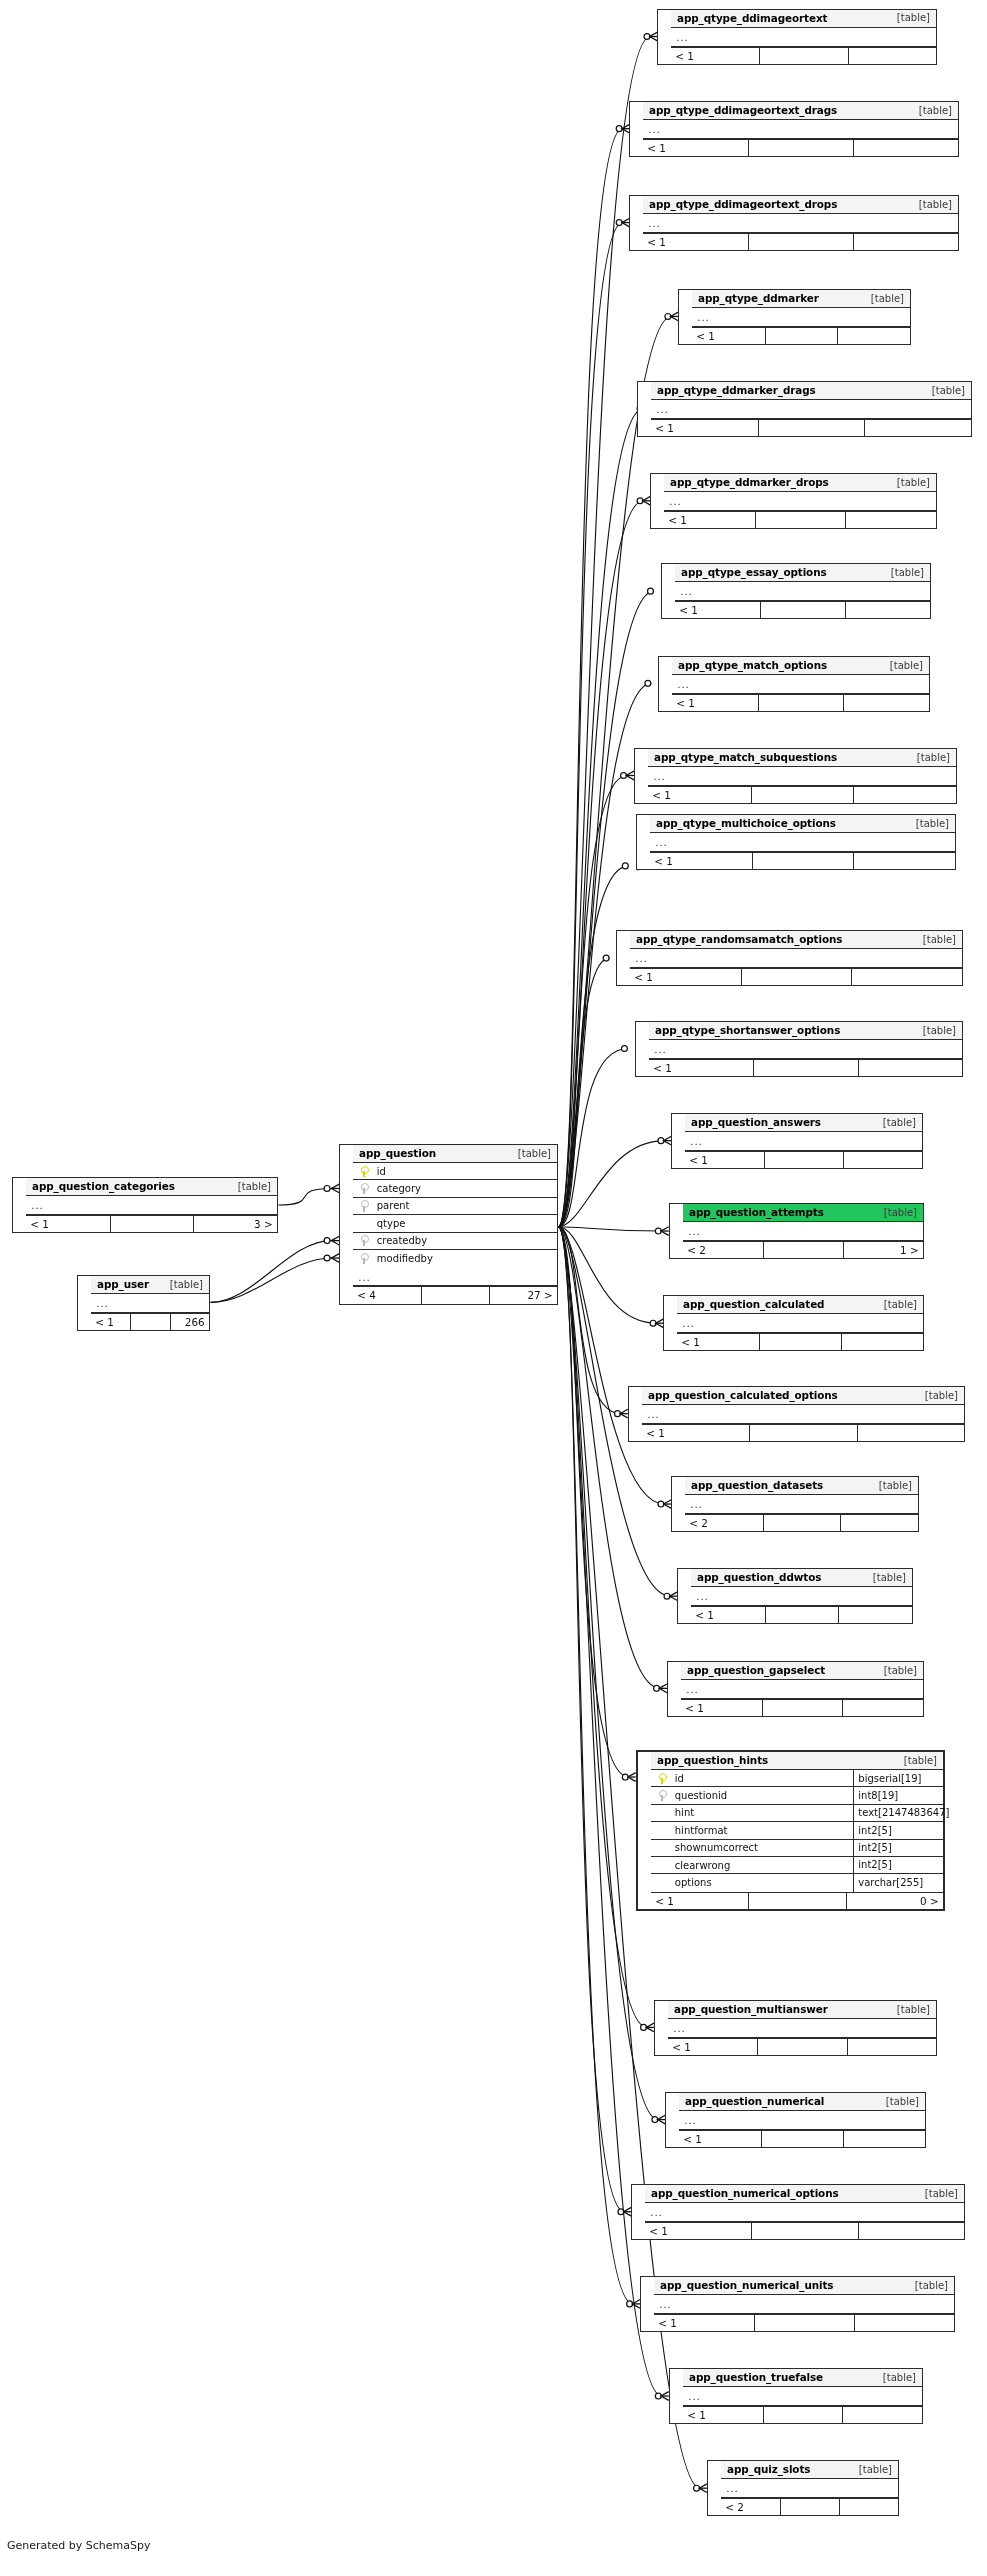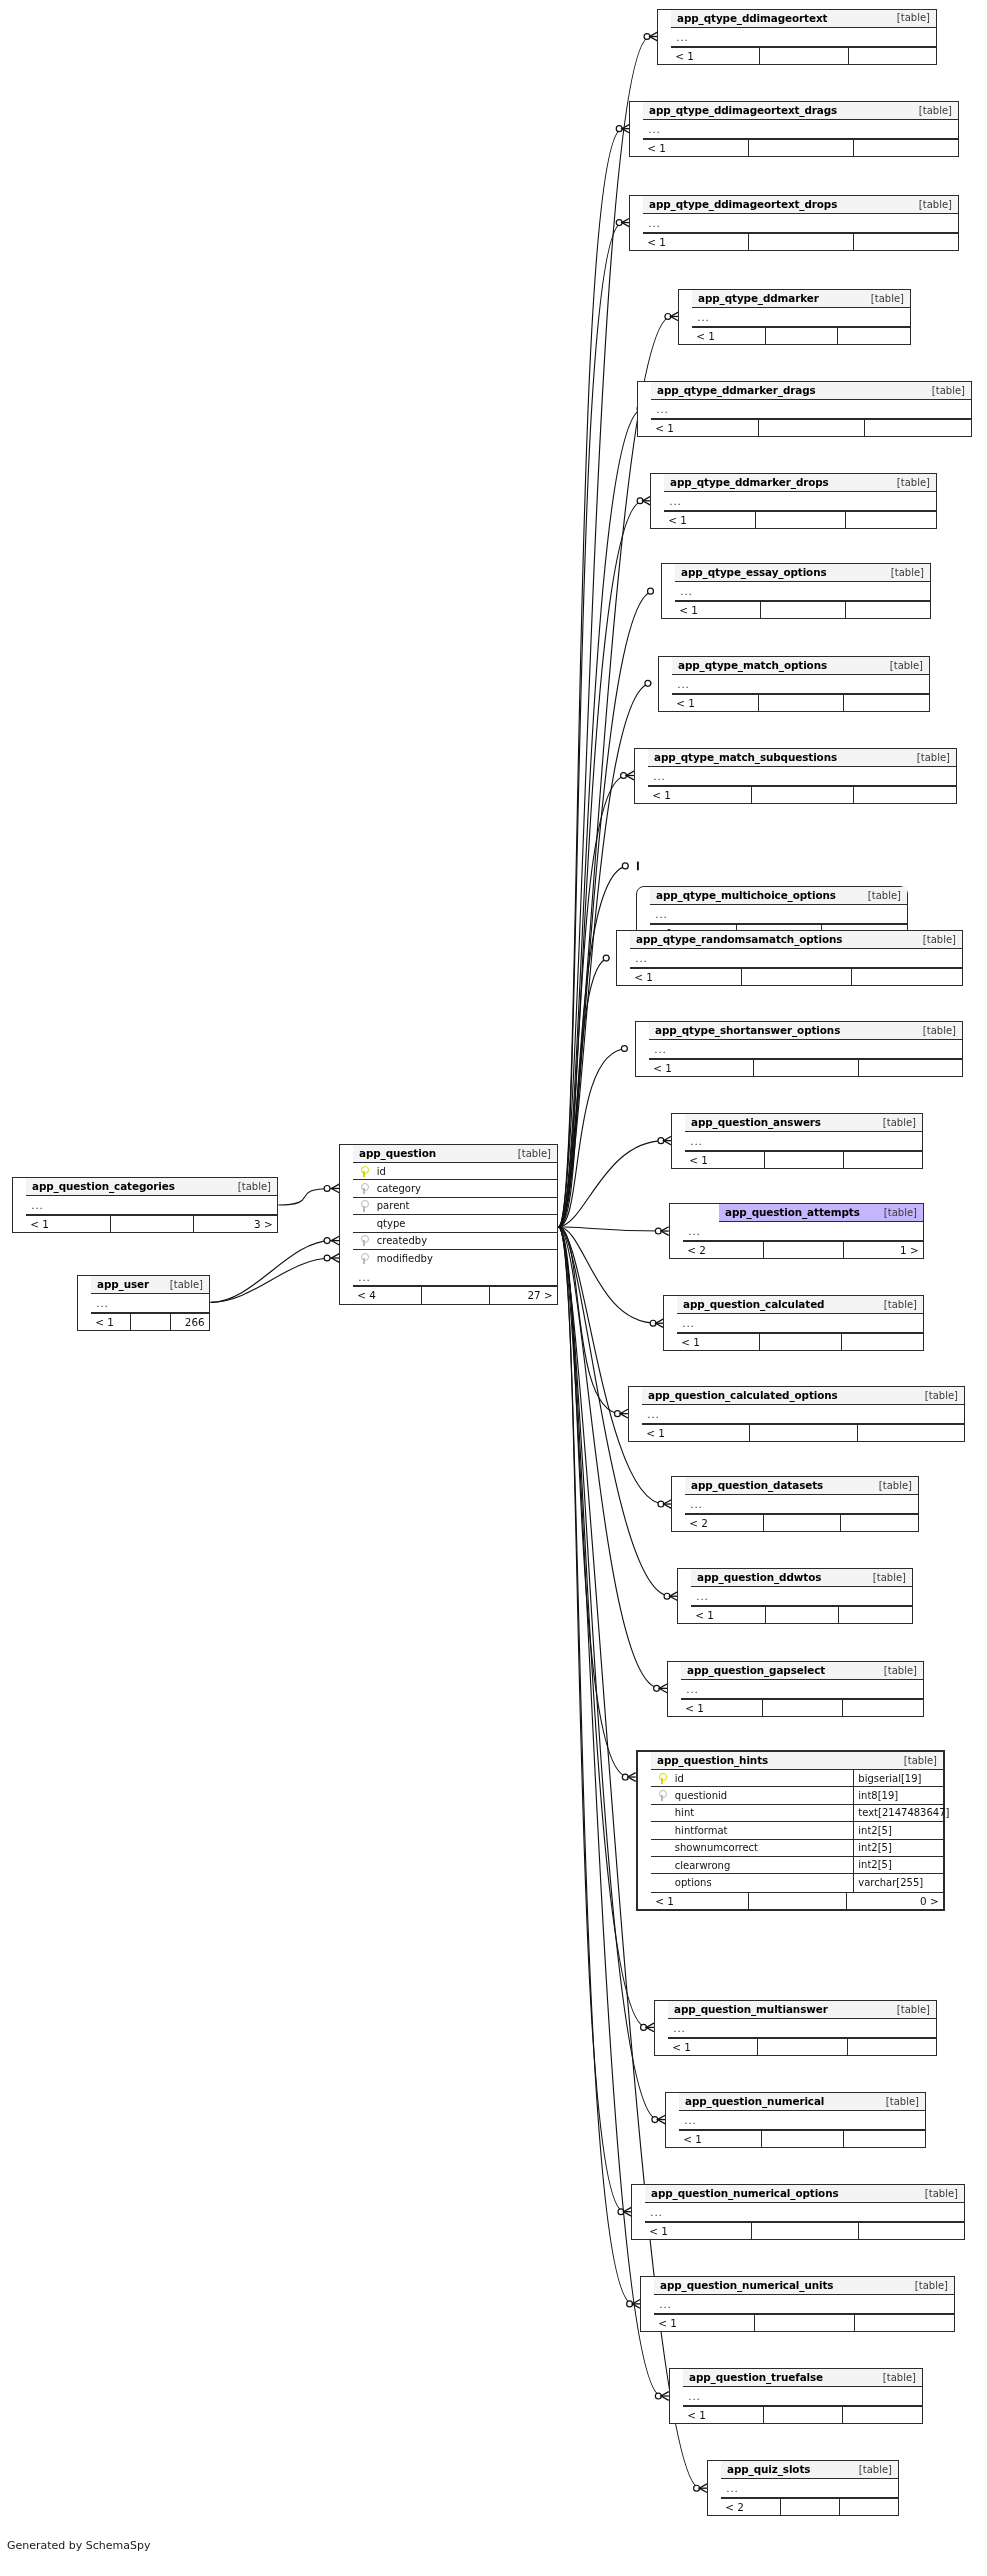--- a/index.html
+++ b/index.html
@@ -37,21 +37,21 @@
   .thead {
     display: flex;
     align-items: center;
     justify-content: space-between;
     background: #f4f4f4;
     border-bottom: 1.7px solid #2b2b2b;
     padding: 2.6px 6px 3.5px 6px;
     height: 18px;
     white-space: nowrap;
   }
-  .thead.shaded { background: #c4b5fd; margin-left: 36px; }
+  .thead.shaded { background: #22c55e; }
   .tname {
     font-weight: bold;
     font-size: 10.4px;
     letter-spacing: -0.1px;
     color: #000;
   }
   .ttag {
     font-size: 10px;
     color: #3a3a3a;
     padding-left: 15.6px;
@@ -377,21 +377,21 @@
           <span class="ttag">[table]</span>
         </div>
         <div class="tbody"></div>
         <div class="ellip">...</div>
         <div class="tfoot">
           <div>&lt; 1</div>
           <div></div>
           <div></div>
         </div>
       </div>
-      <div class="tnode" style="left: 636px; top: 886px; width: 272px; border-radius: 8px;">
+      <div class="tnode" style="left: 636px; top: 814px; width: 320px;">
         <div class="thead">
           <span class="tname">app_qtype_multichoice_options</span>
           <span class="ttag">[table]</span>
         </div>
         <div class="tbody"></div>
         <div class="ellip">...</div>
         <div class="tfoot">
           <div>&lt; 1</div>
           <div></div>
           <div></div>

